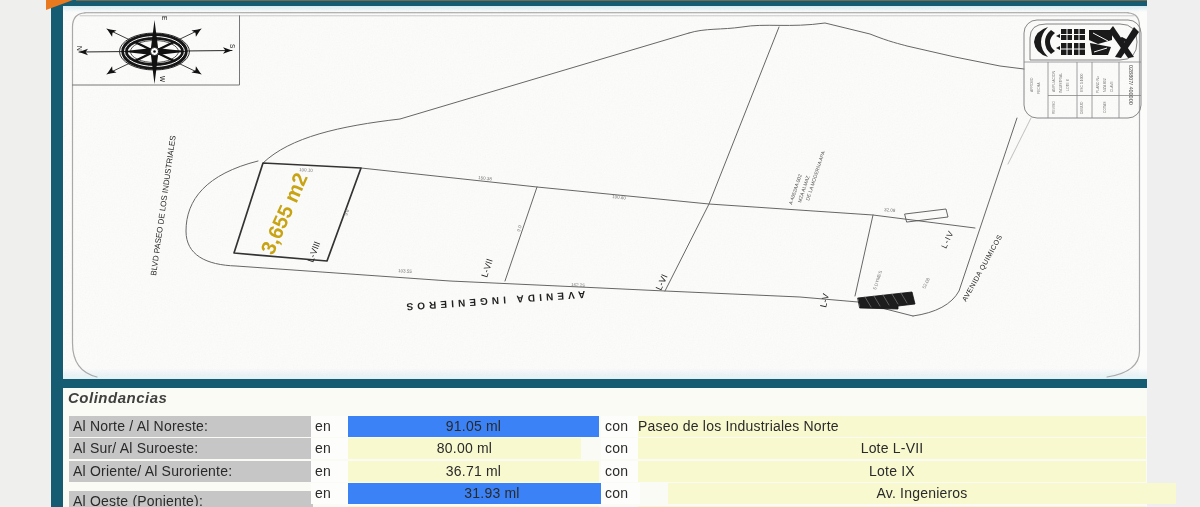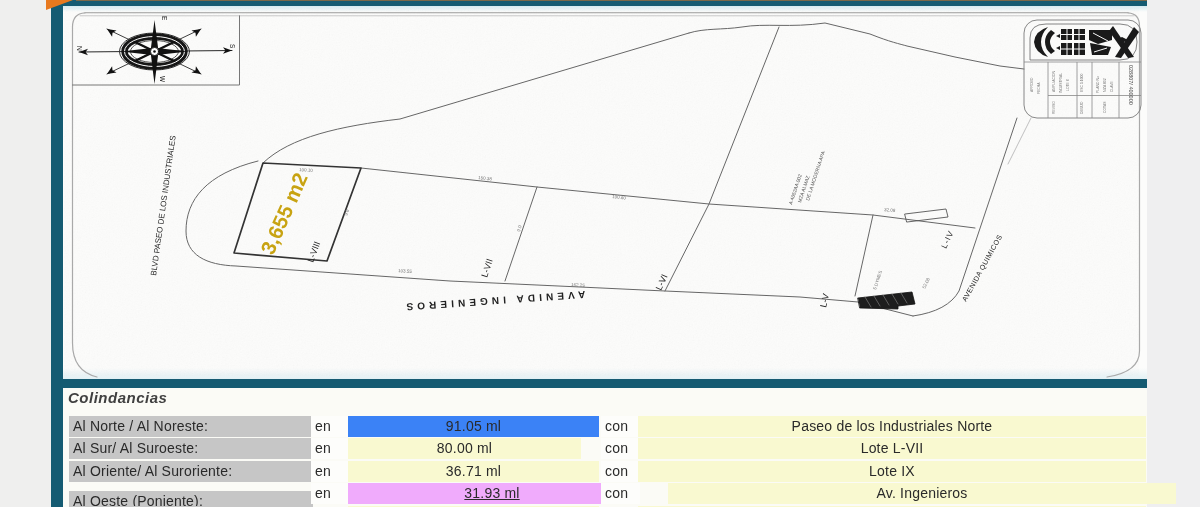--- a/index.html
+++ b/index.html
@@ -34,21 +34,21 @@
 <div class="abs" style="left:68px;top:389px;font-size:15px;font-weight:bold;font-style:italic;color:#404040;letter-spacing:0.5px;">Colindancias</div>
 
 <div class="cell" style="left:69px;top:415.5px;width:240px;height:21px;background:#c6c6c6;padding-left:4px;">Al Norte / Al Noreste:</div>
 
 <div class="cell" style="left:311px;top:415.5px;width:35px;height:21px;background:#fdfdfb;padding-left:4px;">en</div>
 
 <div class="cell" style="left:348px;top:415.5px;width:251px;height:21px;background:#3b82f6;text-align:center;">91.05 ml</div>
 
 <div class="cell" style="left:601px;top:415.5px;width:35px;height:21px;background:#fdfdfb;padding-left:4px;">con</div>
 
-<div class="cell" style="left:638px;top:415.5px;width:508px;height:21px;background:#f9f9d0;text-align:center;">Paseo de los Industriales Norte</div>
+<div class="cell" style="left:638px;top:415.5px;width:508px;height:21px;background:#f9f9d0;text-align:left;">Paseo de los Industriales Norte</div>
 
 <div class="cell" style="left:69px;top:438px;width:240px;height:21px;background:#c6c6c6;padding-left:4px;">Al Sur/ Al Suroeste:</div>
 
 <div class="cell" style="left:311px;top:438px;width:35px;height:21px;background:#fdfdfb;padding-left:4px;">en</div>
 
 <div class="cell" style="left:348px;top:438px;width:233px;height:21px;background:#f9f9d0;text-align:center;">80.00 ml</div>
 
 <div class="cell" style="left:601px;top:438px;width:35px;height:21px;background:#fdfdfb;padding-left:4px;">con</div>
 
 <div class="cell" style="left:638px;top:438px;width:508px;height:21px;background:#f9f9d0;text-align:center;">Lote L-VII</div>
@@ -60,21 +60,21 @@
 <div class="cell" style="left:348px;top:460.5px;width:251px;height:21px;background:#f9f9d0;text-align:center;">36.71 ml</div>
 
 <div class="cell" style="left:601px;top:460.5px;width:35px;height:21px;background:#fdfdfb;padding-left:4px;">con</div>
 
 <div class="cell" style="left:638px;top:460.5px;width:508px;height:21px;background:#f9f9d0;text-align:center;">Lote IX</div>
 
 <div class="cell" style="left:69px;top:483px;width:240px;height:21px;background:#c6c6c6;padding-left:4px;margin-top:8px;">Al Oeste (Poniente):</div>
 
 <div class="cell" style="left:311px;top:483px;width:35px;height:21px;background:#fdfdfb;padding-left:4px;">en</div>
 
-<div class="cell" style="left:348px;top:483px;width:288px;height:21px;background:#f0abfc;text-align:center;text-decoration:underline;">31.93 ml</div>
+<div class="cell" style="left:348px;top:483px;width:288px;height:21px;background:#3b82f6;text-align:center;">31.93 ml</div>
 
 <div class="cell" style="left:601px;top:483px;width:35px;height:21px;background:#fdfdfb;padding-left:4px;">con</div>
 
 <div class="cell" style="left:668px;top:483px;width:508px;height:21px;background:#f9f9d0;text-align:center;">Av. Ingenieros</div>
 
 <div class="abs" style="left:69px;top:505.5px;width:240px;height:2px;background:#c6c6c6;"></div>
 <div class="abs" style="left:348px;top:505.5px;width:251px;height:2px;background:#f9f9d0;"></div>
 <div class="abs" style="left:638px;top:505.5px;width:508px;height:2px;background:#f9f9d0;"></div>
 
 <svg class="abs" style="left:0;top:0;filter:blur(0.35px);" width="1200" height="507" viewBox="0 0 1200 507">

